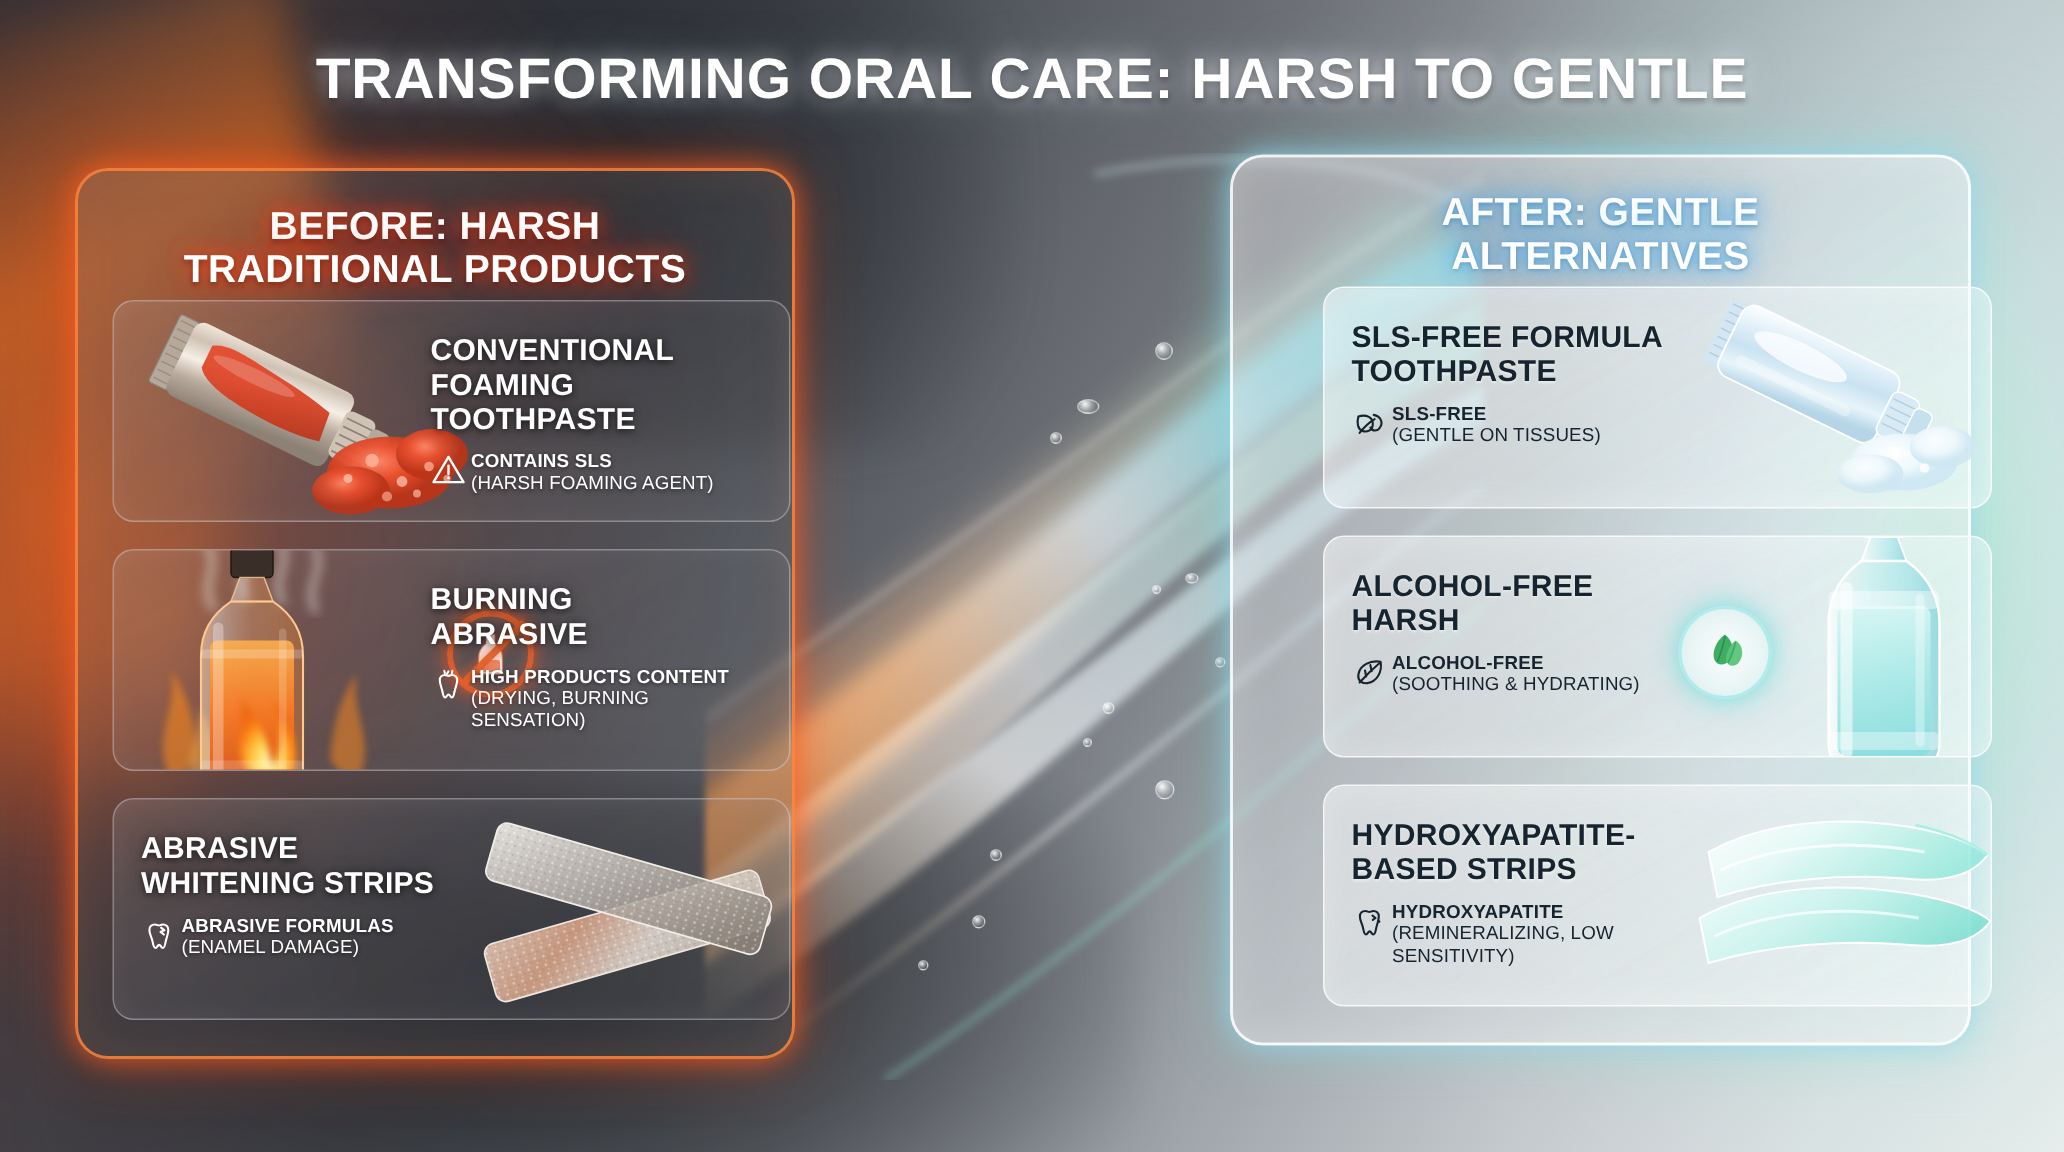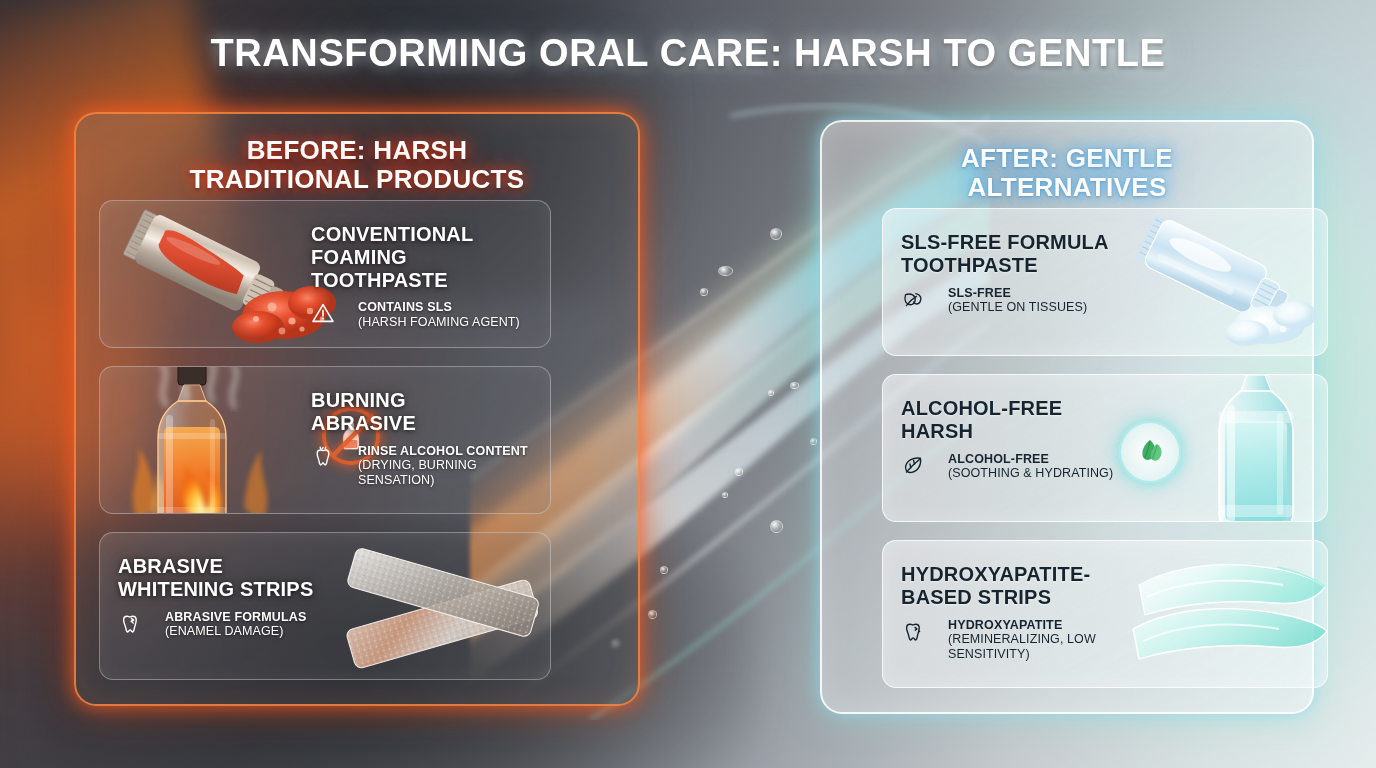--- a/index.html
+++ b/index.html
@@ -85,32 +85,32 @@
   }
 
   
   .panel {
     position: absolute;
     border-radius: 22px;
     z-index: 10;
   }
 
   .panel-before {
-    left: 74px; top: 112px; width: 566px; height: 594px;
+    left: 50px; top: 112px; width: 480px; height: 594px;
     background: linear-gradient(150deg, rgba(120,120,125,0.26) 0%, rgba(95,95,100,0.22) 50%, rgba(80,80,86,0.26) 100%);
     border: 2px solid rgba(255,132,60,0.85);
     box-shadow:
       0 0 18px rgba(255,96,32,0.75),
       0 0 42px rgba(255,76,24,0.45),
       inset 0 0 32px rgba(255,120,50,0.10);
     backdrop-filter: blur(2px);
   }
 
   .panel-after {
-    left: 820px; top: 120px; width: 494px; height: 594px;
+    left: 820px; top: 103px; width: 494px; height: 594px;
     background: linear-gradient(150deg, rgba(255,255,255,0.34) 0%, rgba(248,252,253,0.26) 48%, rgba(240,250,248,0.32) 100%);
     border: 2px solid rgba(255,255,255,0.85);
     box-shadow:
       0 0 16px rgba(150,215,245,0.70),
       0 0 40px rgba(120,225,205,0.40),
       inset 0 0 30px rgba(255,255,255,0.22);
     backdrop-filter: blur(2px);
   }
 
   .panel-title {
@@ -176,21 +176,21 @@
     text-shadow: 0 1px 4px rgba(0,0,0,0.60), 0 0 12px rgba(0,0,0,0.35);
   }
   .after .card-heading {
     color: #16242f;
     text-shadow: 0 1px 2px rgba(255,255,255,0.55);
   }
 
   .benefit {
     display: flex;
     align-items: flex-start;
-    gap: 23px;
+    gap: 3px;
   }
   .benefit-icon {
     flex: 0 0 auto;
     width: 24px; height: 24px;
     margin-top: 1px;
   }
   .benefit-icon svg { display: block; width: 24px; height: 24px; }
   .benefit-lines { line-height: 1.18; }
   .benefit-main {
     font-size: 12.5px;
@@ -458,21 +458,21 @@
           <span>ABRASIVE</span>
         </div>
         <div class="benefit">
           <span class="benefit-icon">
             <svg viewBox="0 0 24 24" fill="none" stroke="#ffffff" stroke-width="1.4" stroke-linecap="round" stroke-linejoin="round">
               <path d="M6.2 8.4 C6.2 6.2 7.8 5 9.6 5 C10.8 5 11.4 5.6 12 5.6 C12.6 5.6 13.2 5 14.4 5 C16.2 5 17.8 6.2 17.8 8.4 C17.8 11.4 16.6 13 16 16.2 C15.6 18.4 15.2 20 14.2 20 C13.2 20 13 18 12 18 C11 18 10.8 20 9.8 20 C8.8 20 8.4 18.4 8 16.2 C7.4 13 6.2 11.4 6.2 8.4 Z"></path>
               <path d="M12 2.6 L11 4.2 M14.6 2.2 L14.2 3.8 M9.2 2.2 L9.6 3.8"></path>
             </svg>
           </span>
           <span class="benefit-lines">
-            <span class="benefit-main">RINSE ALCOHOL CONTENT</span>
+            <span class="benefit-main">HIGH PRODUCTS CONTENT</span>
             <span class="benefit-sub">(DRYING, BURNING SENSATION)</span>
           </span>
         </div>
       </div>
     </div>
 
     <div class="card card-before card-row-3">
       <div class="art" style="left:240px; top:8px;">
         <svg width="210" height="130" viewBox="0 0 210 130">
           <defs>

